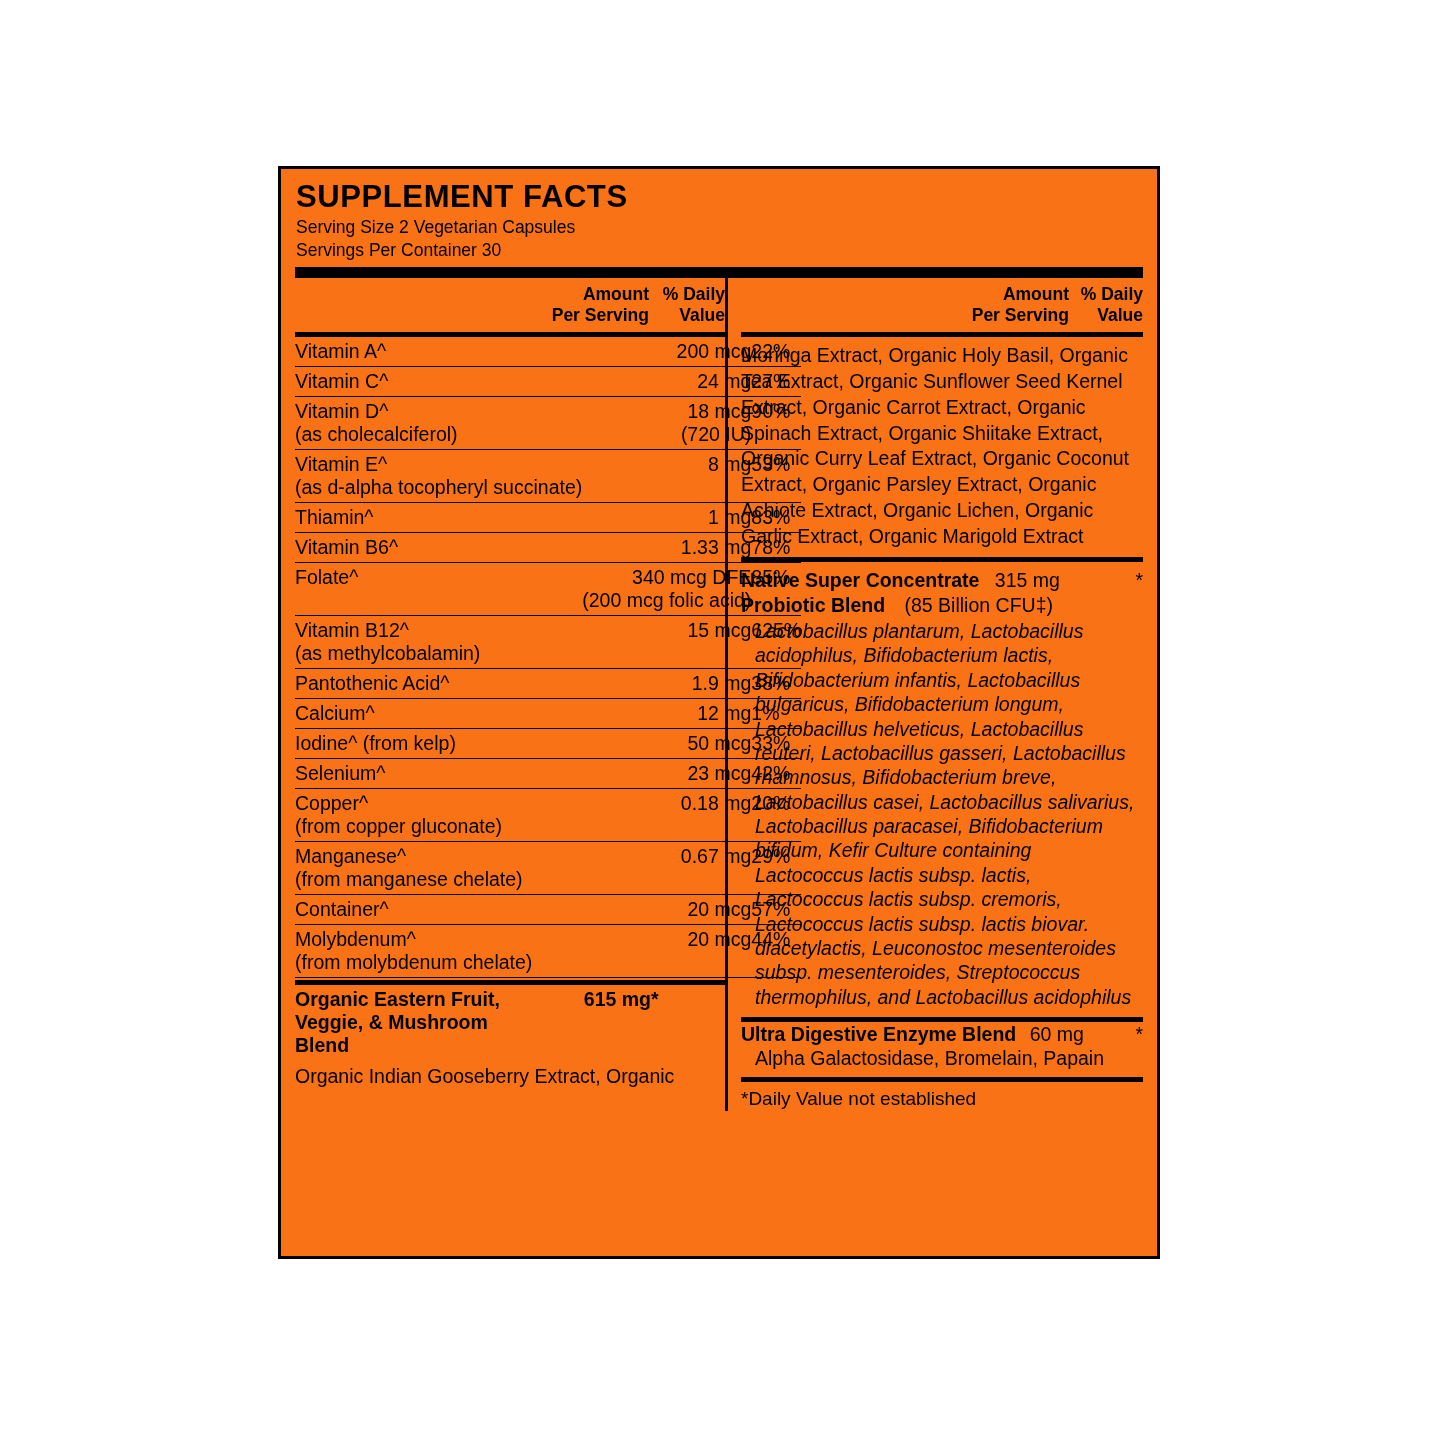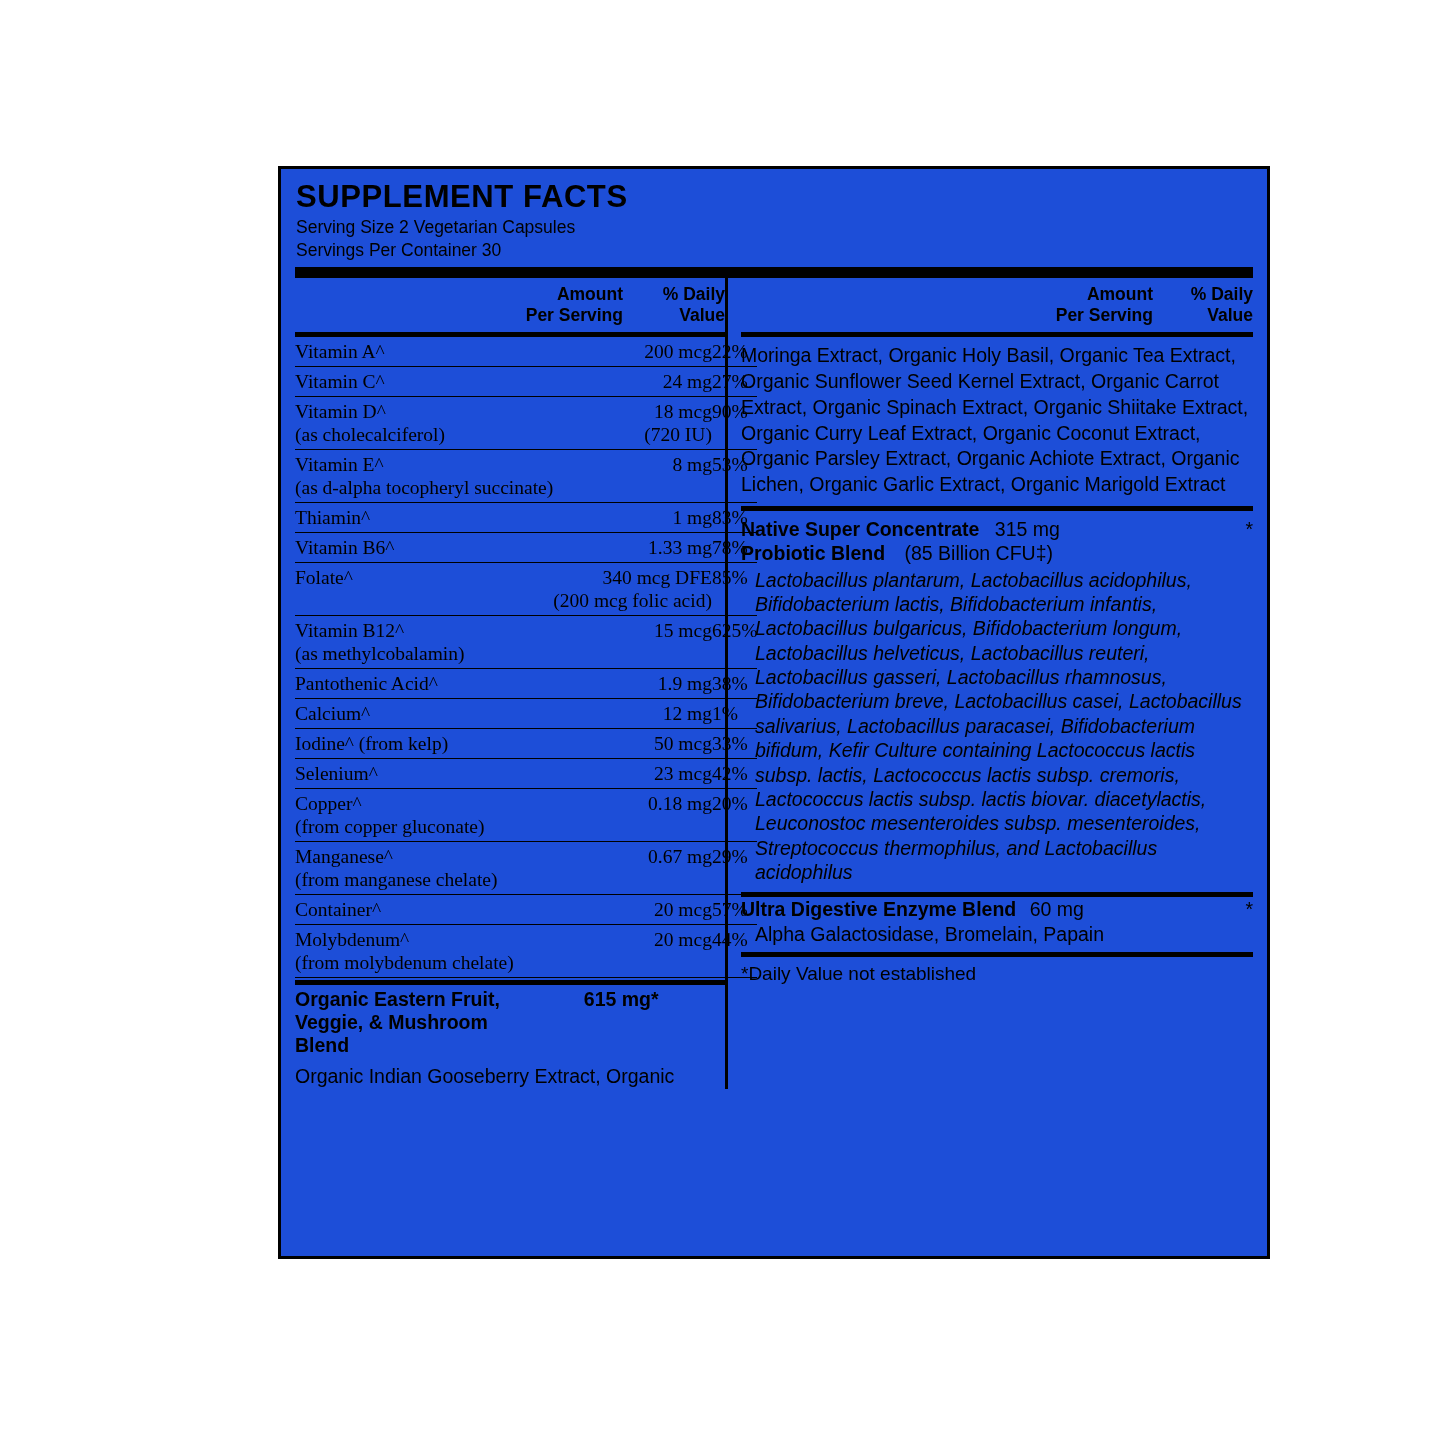--- a/index.html
+++ b/index.html
@@ -11,25 +11,25 @@
     width: 1445px;
     height: 1445px;
     font-family: "Liberation Sans", sans-serif;
     color: #000000;
     position: relative;
   }
   #panel {
     position: absolute;
     left: 278px;
     top: 166px;
-    width: 992px;
+    width: 882px;
     height: 1093px;
     border: 3px solid #000;
     box-sizing: border-box;
-    background: #1d4ed8;
+    background: #f97316;
   }
   .inner {
     position: absolute;
     left: 0; top: 0; right: 0; bottom: 0;
     padding: 8px 12px 0 12px;
     box-sizing: border-box;
   }
   .title {
     font-size: 31px;
     font-weight: bold;
@@ -74,41 +74,39 @@
     box-sizing: border-box;
   }
 
   .hdr {
     display: flex;
     font-size: 17.5px;
     font-weight: bold;
     line-height: 1.22;
     padding: 6px 0 6px 0;
     text-align: right;
-    gap: 26px;
   }
   .hdr .spacer { flex: 1 1 auto; }
   .hdr .amt { width: 140px; }
   .hdr .dv { width: 76px; }
   .hdr-right .amt { width: 132px; }
   .hdr-right .dv { width: 74px; }
 
   table.nutr {
     width: 100%;
     border-collapse: collapse;
     font-size: 19.5px;
   }
   table.nutr td {
     padding: 3px 0 3px 0;
     vertical-align: top;
     line-height: 1.18;
   }
   table.nutr tr.bordered > td {
     border-bottom: 1.5px solid #000;
-    font-family: Liberation Serif, serif;
   }
   td.name { text-align: left; padding-left: 3px; }
   td.amount { text-align: right; width: 148px; white-space: nowrap; }
   td.dv { text-align: left; width: 74px; white-space: nowrap; padding-right: 4px;}
   .sub {
     display: block;
     white-space: nowrap;
   }
   .blend-head {
     font-weight: bold;

